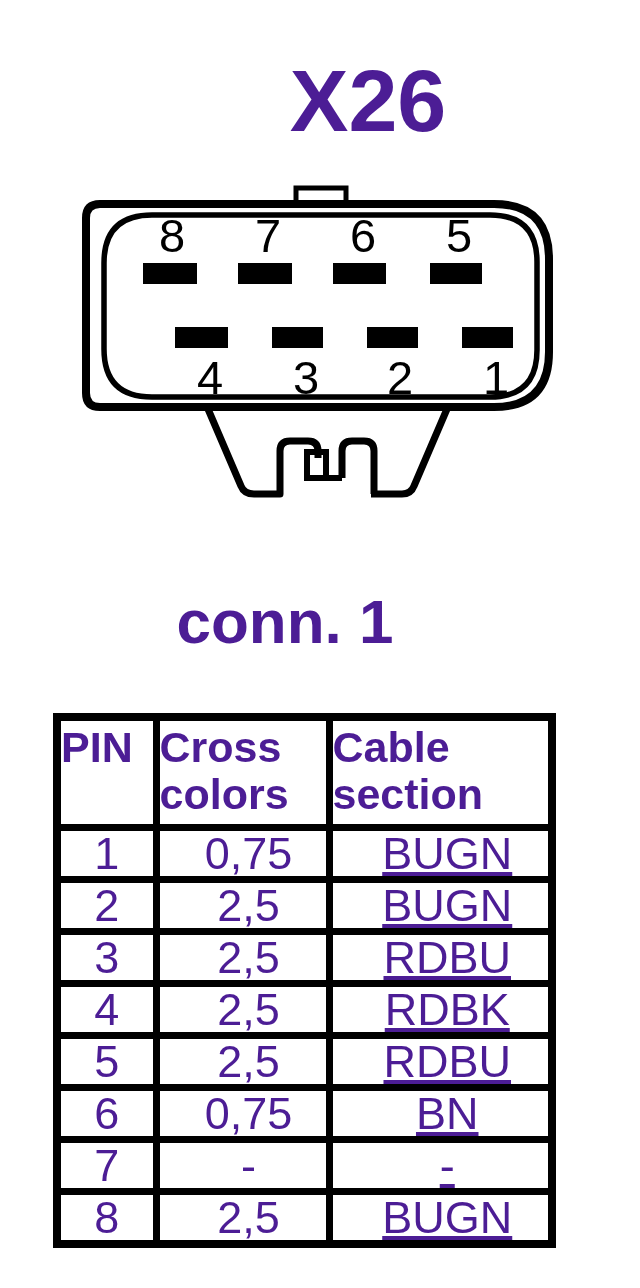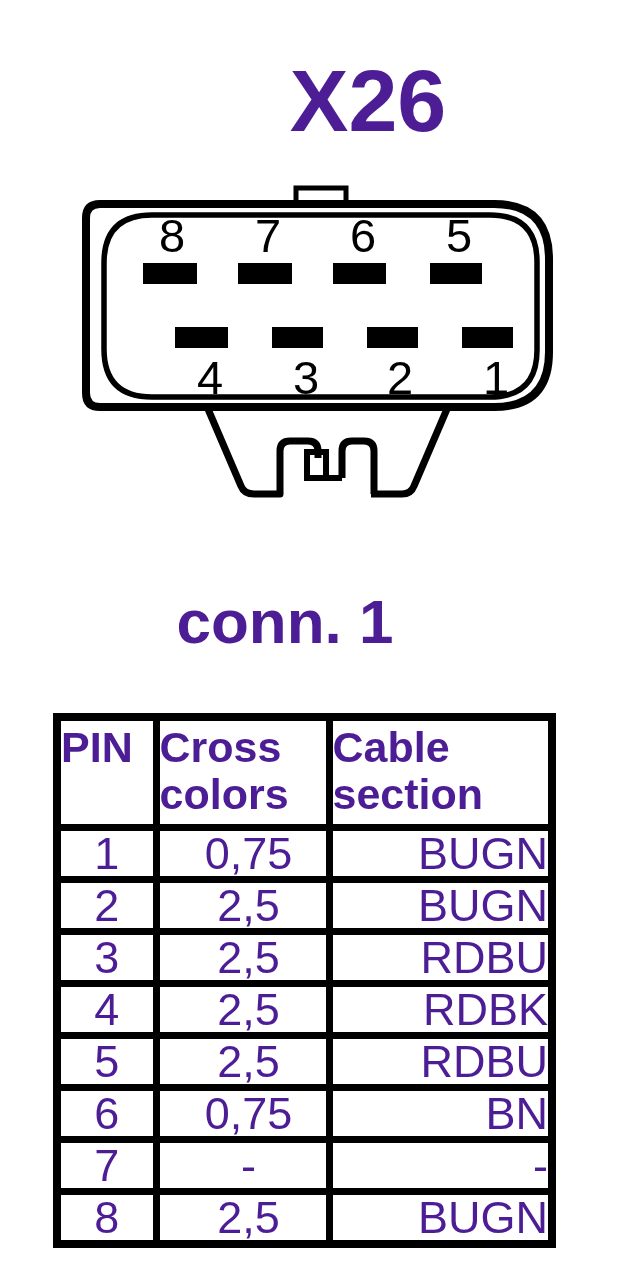--- a/index.html
+++ b/index.html
@@ -69,21 +69,21 @@
   .pin-table td {
     font-size: 45px;
     height: 42px;
     line-height: 1;
     vertical-align: middle;
     padding: 0;
     white-space: nowrap;
   }
   td.c-pin { text-align: center; }
   td.c-cs  { text-align: center; padding-left: 12px; }
-  td.c-cc  { text-align: right; padding-left: 14px; }
+  td.c-cc  { text-align: center; padding-left: 14px; text-decoration: underline; }
 </style>
 </head>
 <body>
 
 <div class="page">
 
   <div class="x26-title">X26</div>
 
   <svg class="connector-svg" width="640" height="520" viewBox="0 0 640 520">
 

